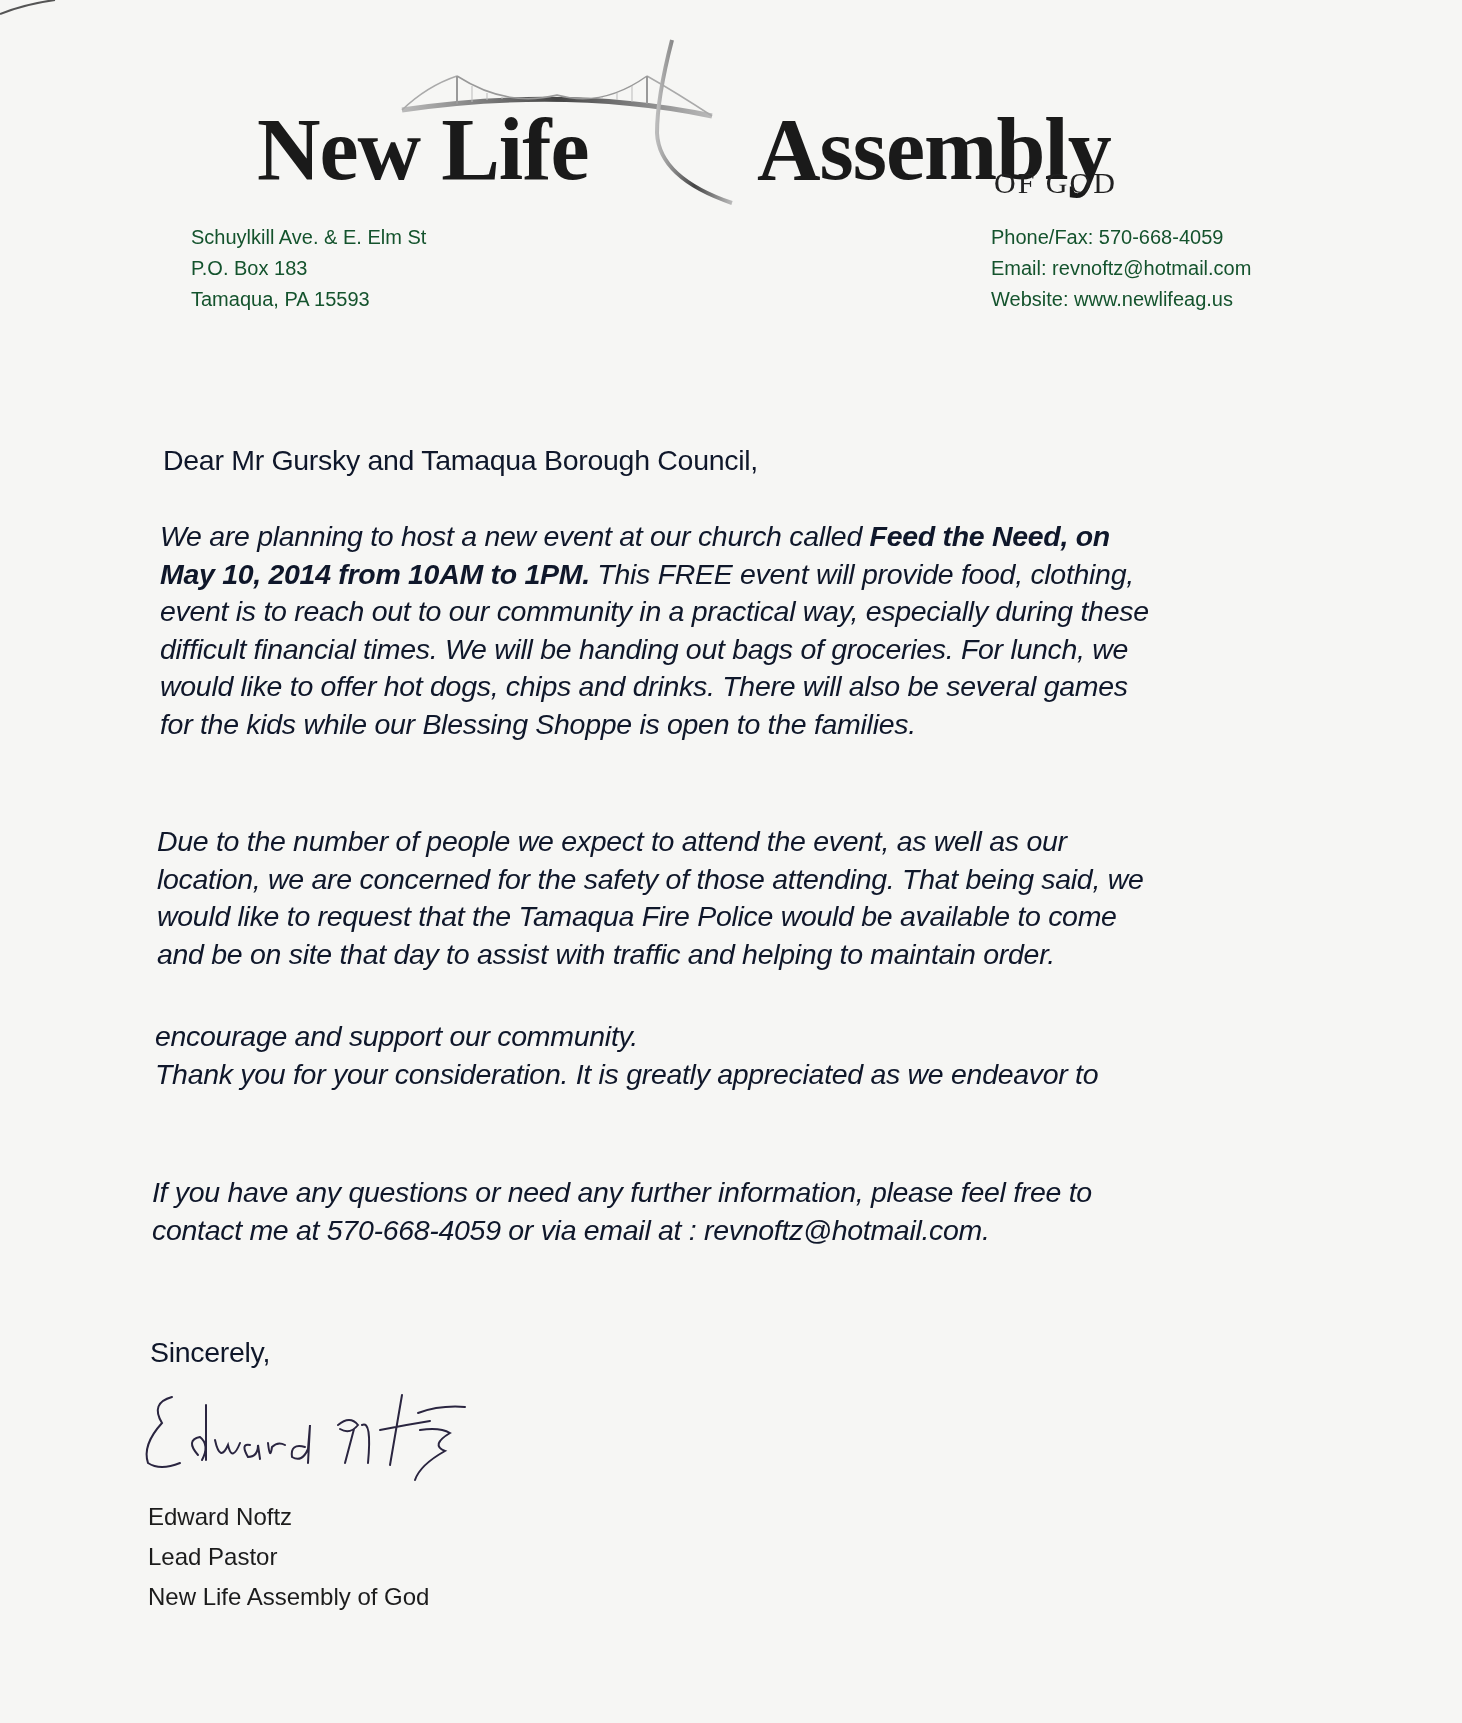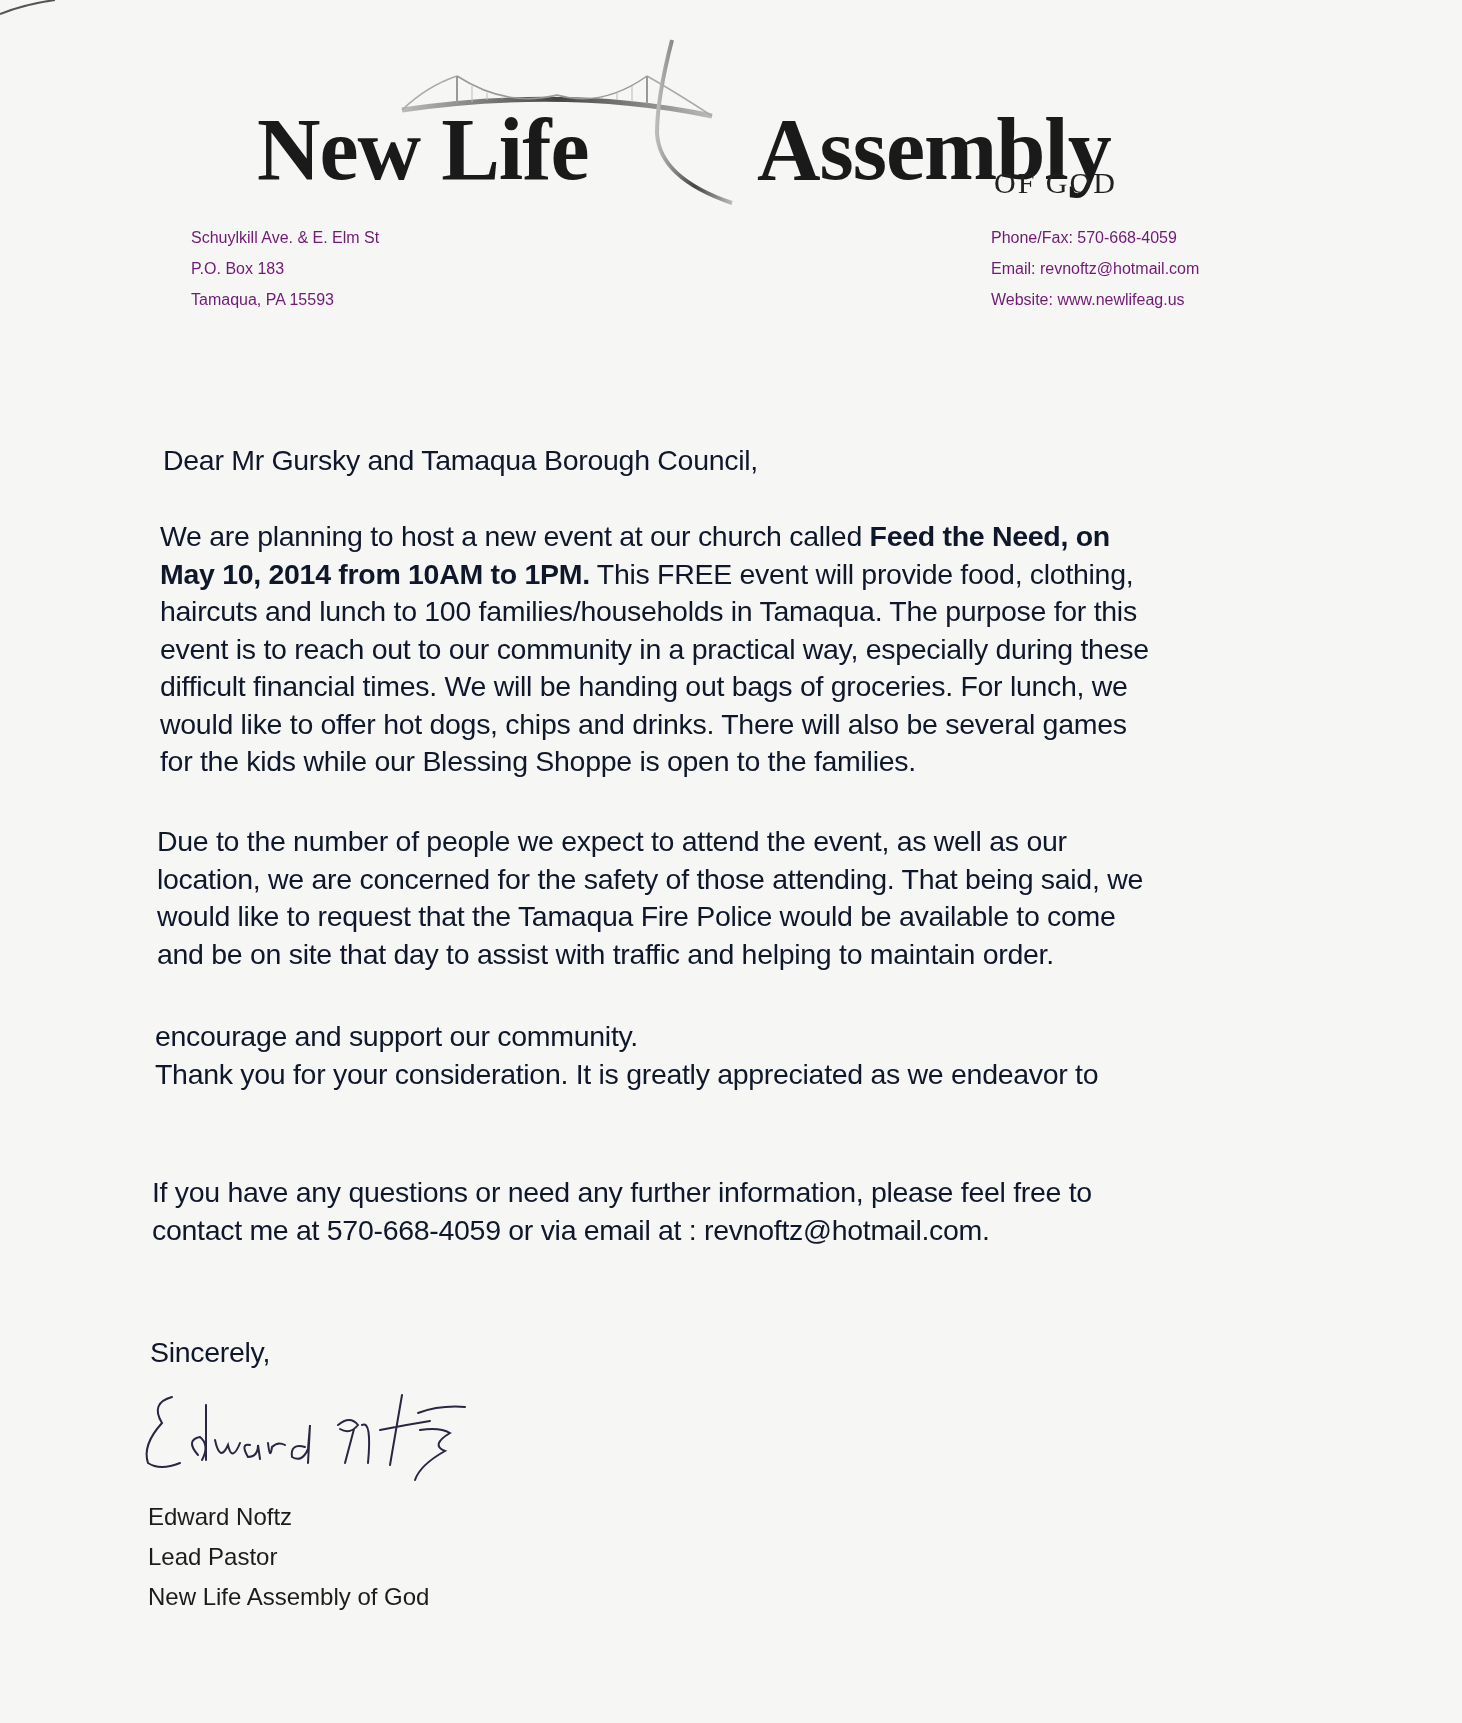--- a/index.html
+++ b/index.html
@@ -15,31 +15,31 @@
     position: absolute; top: 68px; font-family: "Liberation Serif", serif;
     font-weight: bold; font-size: 88px; letter-spacing: -1px; color: #1a1a1a; line-height: 1;
   }
   .logo-left { left: 0; }
   .logo-right { left: 500px; }
   .logo-sub {
     position: absolute; left: 737px; top: 128px; font-family: "Liberation Serif", serif;
     font-size: 30px; color: #222; letter-spacing: 2px;
   }
   .logo-svg { position: absolute; left: 0; top: 0; width: 1020px; height: 190px; }
-  .addr { position: absolute; font-size: 16px; line-height: 31px; color: #701a75; }
+  .addr { position: absolute; font-size: 20px; line-height: 31px; color: #14532d; }
   .addr-left { left: 174px; top: 222px; }
   .addr-right { left: 974px; top: 222px; }
   .addr div { white-space: nowrap; }
   .body-text { position: absolute; font-size: 28.5px; line-height: 37.5px; color: #0f172a; letter-spacing: -0.3px; }
   .salutation { left: 163px; top: 442px; }
   .p1 { left: 160px; top: 518px; width: 1250px; }
   .p2 { left: 157px; top: 823px; width: 1250px; }
   .p3 { left: 155px; top: 1018px; width: 1250px; }
   .p4 { left: 152px; top: 1174px; width: 1250px; }
-  .line { white-space: nowrap; }
+  .line { white-space: nowrap; font-style: italic; }
   b { font-weight: bold; }
   .closing { left: 150px; top: 1334px; }
   .signature { position: absolute; left: 140px; top: 1385px; width: 440px; height: 110px; }
   .sig-block { position: absolute; left: 148px; top: 1497px; font-size: 24px; line-height: 40px; }
   .sig-block div { white-space: nowrap; }
 </style>
 </head>
 <body>
 
 <svg class="corner-curl" viewBox="0 0 60 20">
@@ -91,21 +91,20 @@
     <div>Email: revnoftz@hotmail.com</div>
     <div>Website: www.newlifeag.us</div>
   </div>
 </div>
 
 <div class="body-text salutation">Dear Mr Gursky and Tamaqua Borough Council,</div>
 
 <div class="body-text p1">
   <div class="line"><span>We are planning to host a new event at our church called </span><b>Feed the Need, on</b></div>
   <div class="line"><b>May 10, 2014 from 10AM to 1PM.</b><span>  This FREE event will provide food, clothing,</span></div>
-  <div class="line">haircuts and lunch to 100 families/households in Tamaqua. The purpose for this</div>
   <div class="line">event is to reach out to our community in a practical way, especially during these</div>
   <div class="line">difficult financial times. We will be handing out bags of groceries.  For lunch, we</div>
   <div class="line">would like to offer hot dogs, chips and drinks. There will also be several games</div>
   <div class="line">for the kids while our Blessing Shoppe is open to the families.</div>
 </div>
 
 <div class="body-text p2">
   <div class="line">Due to the number of people we expect to attend the event, as well as our</div>
   <div class="line">location, we are concerned for the safety of those attending. That being said, we</div>
   <div class="line">would like to request that the Tamaqua Fire Police would be available to come</div>

